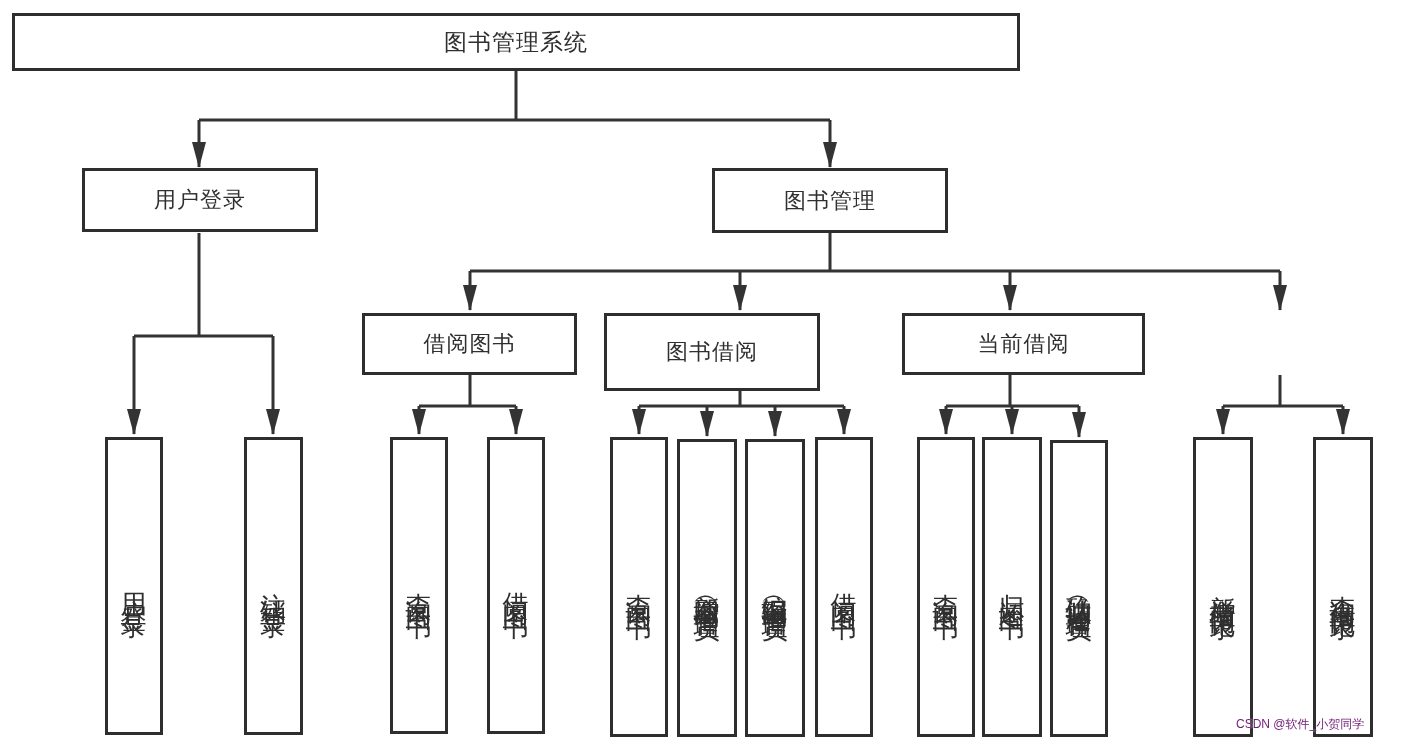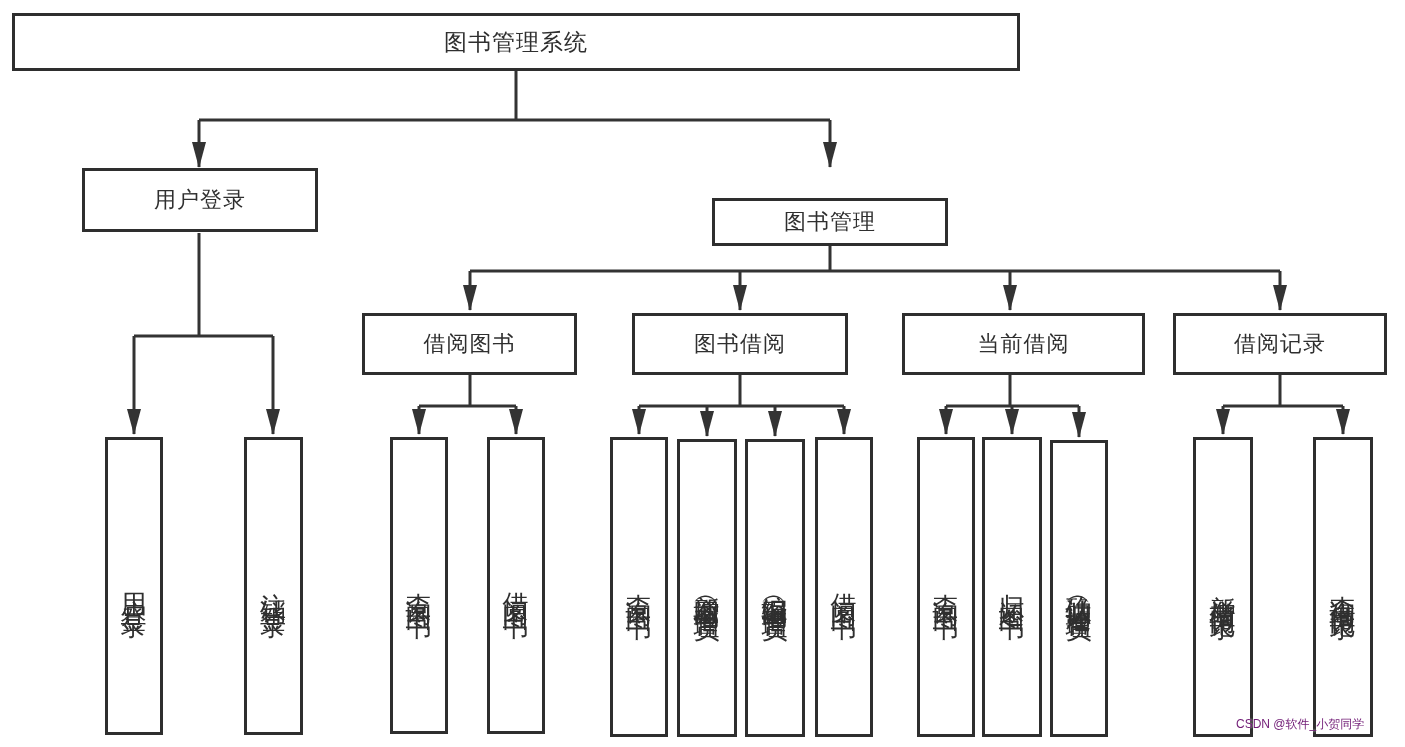--- a/index.html
+++ b/index.html
@@ -94,35 +94,32 @@
     <path d="M1343,406 V434" fill="none" stroke="#333333" stroke-width="3" marker-end="url(#arrow)"></path>
   </svg>
 
   <div class="hnode root" style="left:12px;top:13px;width:1008px;height:58px;">
     <span>图书管理系统</span>
   </div>
 
   <div class="hnode" style="left:82px;top:168px;width:236px;height:64px;">
     <span>用户登录</span>
   </div>
-  <div class="hnode" style="left:712px;top:168px;width:236px;height:48px;margin-top:30px;">
+  <div class="hnode" style="left:712px;top:168px;width:236px;height:65px;">
     <span>图书管理</span>
   </div>
 
   <div class="hnode" style="left:362px;top:313px;width:215px;height:62px;">
     <span>借阅图书</span>
   </div>
-  <div class="hnode" style="left:632px;top:313px;width:216px;height:62px;">
+  <div class="hnode" style="left:604px;top:313px;width:216px;height:78px;">
     <span>图书借阅</span>
   </div>
   <div class="hnode" style="left:902px;top:313px;width:243px;height:62px;">
     <span>当前借阅</span>
-  </div>
-  <div class="hnode" style="left:1173px;top:313px;width:214px;height:62px;">
-    <span>借阅记录</span>
   </div>
 
   <div class="vnode" style="left:105px;top:437px;width:58px;height:298px;">
     <span>用户登录</span>
   </div>
   <div class="vnode" style="left:244px;top:437px;width:59px;height:298px;">
     <span>注销登录</span>
   </div>
 
   <div class="vnode" style="left:390px;top:437px;width:58px;height:297px;">

